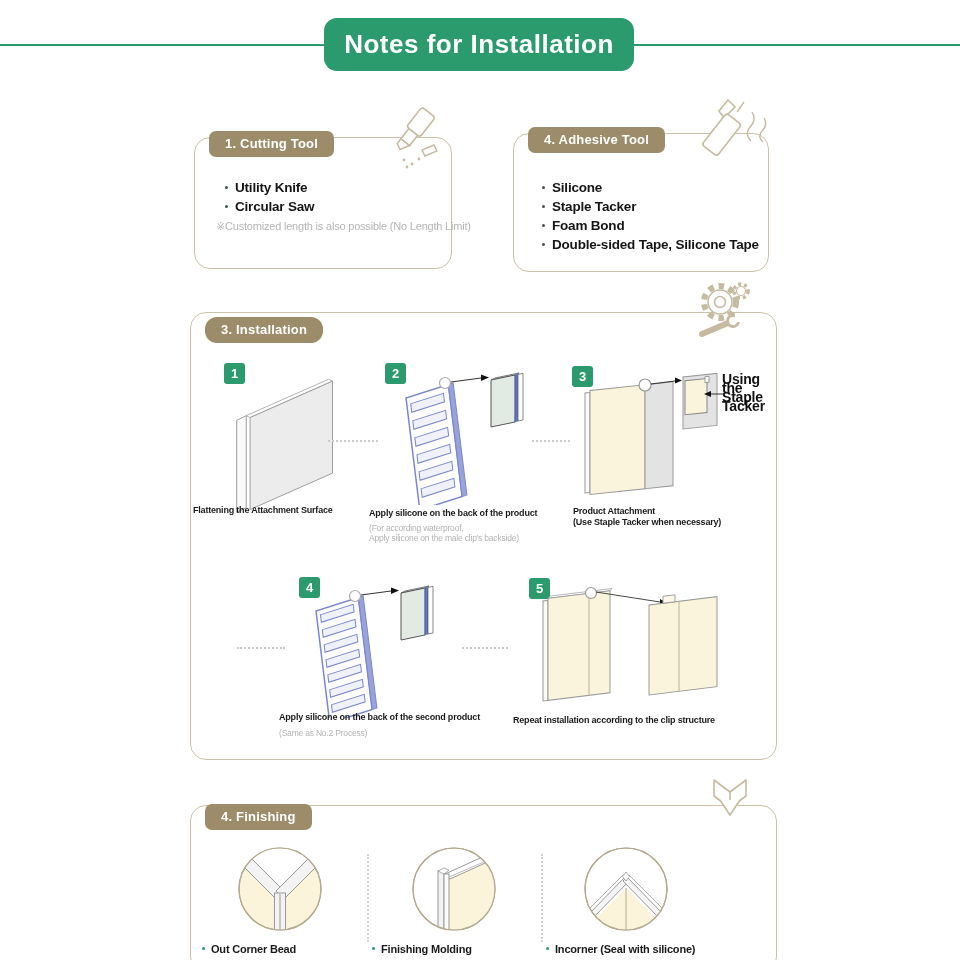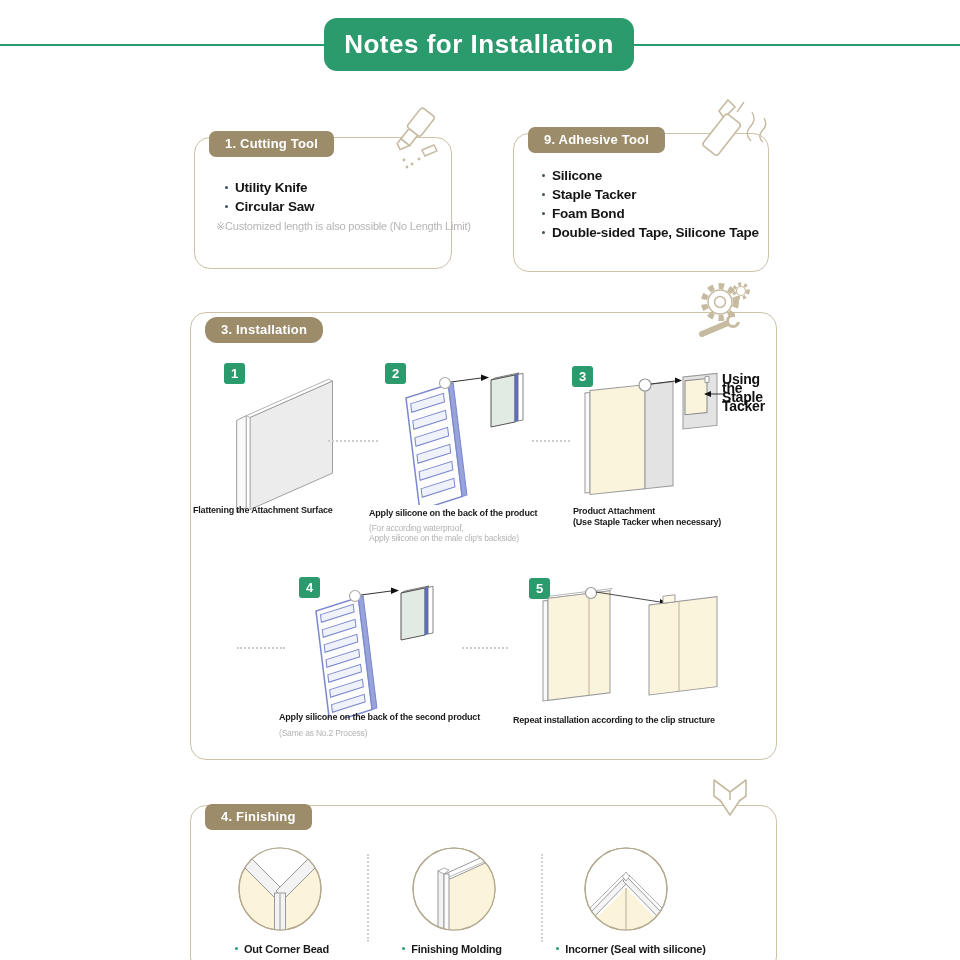--- a/index.html
+++ b/index.html
@@ -20,21 +20,21 @@
        vertical-align:3px;margin-right:6px;}
   .note{font-size:11px;color:#b5b5b5;margin-top:4px;margin-left:-9px;letter-spacing:-.2px;white-space:nowrap;}
   .badge{position:absolute;width:21px;height:21px;background:#2b9a6c;border-radius:3px;color:#fff;
          font-size:13px;font-weight:bold;text-align:center;line-height:21px;}
   .cap{position:absolute;font-size:9px;font-weight:bold;color:#1a1a1a;text-align:left;
        line-height:11px;letter-spacing:-.2px;}
   .subcap{font-size:8.5px;font-weight:normal;color:#b3b3b3;line-height:10px;letter-spacing:-.2px;}
   .anno{position:absolute;font-size:14px;font-weight:bold;color:#111;line-height:9px;letter-spacing:-.2px;}
   .sep-h{position:absolute;height:0;border-top:2px dotted #cccccc;}
   .sep-v{position:absolute;width:0;border-left:2px dotted #d2d2d2;}
-  .circ-label{position:absolute;font-size:11px;font-weight:bold;color:#1a1a1a;text-align:center;
+  .circ-label{position:absolute;font-size:11px;font-weight:bold;color:#1a1a1a;text-align:left;
        letter-spacing:-.2px;white-space:nowrap;}
   .abs{position:absolute;}
   svg{display:block;}
   .bottom-band{position:absolute;left:0;right:0;top:955px;height:5px;background:#dddcd4;}
 </style>
 </head>
 <body>
 
 <div class="page">
 
@@ -59,22 +59,22 @@
     <polygon points="48,44 60,39 63,45 51,50" fill="#fff" stroke="#c6bba1" stroke-width="1.4"></polygon>
     <g fill="#c6bba1" stroke="none">
       <circle cx="30" cy="54" r="1.4"></circle>
         <circle cx="38" cy="58" r="1.4"></circle>
       <circle cx="45" cy="53" r="1.4"></circle>
         <circle cx="33" cy="61" r="1.4"></circle>
     </g>
   </svg>
 
   <div class="panel" style="left:513px;top:115px;width:254px;height:137px;">
-    <div class="panel-label" style="left:14px;top:-7px;">9. Adhesive Tool</div>
-    <div class="blist" style="left:28px;top:32px;">
+    <div class="panel-label" style="left:14px;top:-7px;">4. Adhesive Tool</div>
+    <div class="blist" style="left:28px;top:44px;">
       <div class="bitem"><span class="dot"></span><span>Silicone</span></div>
       <div class="bitem"><span class="dot"></span><span>Staple Tacker</span></div>
       <div class="bitem"><span class="dot"></span><span>Foam Bond</span></div>
       <div class="bitem"><span class="dot"></span><span>Double-sided Tape, Silicone Tape</span></div>
     </div>
   </div>
 
   <svg class="abs" style="left:692px;top:80px;" width="82" height="78" viewBox="0 0 82 78">
     <g fill="#fff" stroke="#c6bba1" stroke-width="1.6">
       <polygon points="36,2 43,9 32,20 27,13"></polygon>

